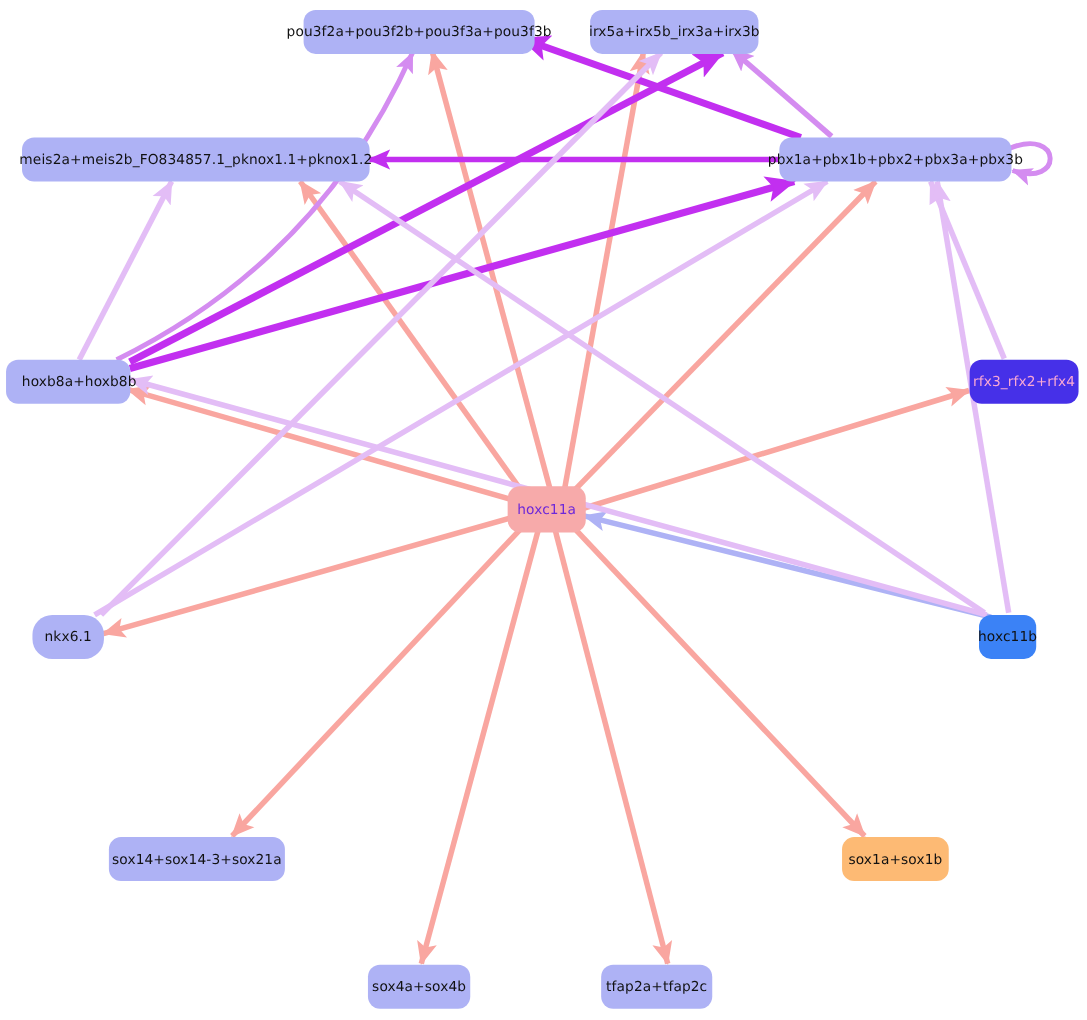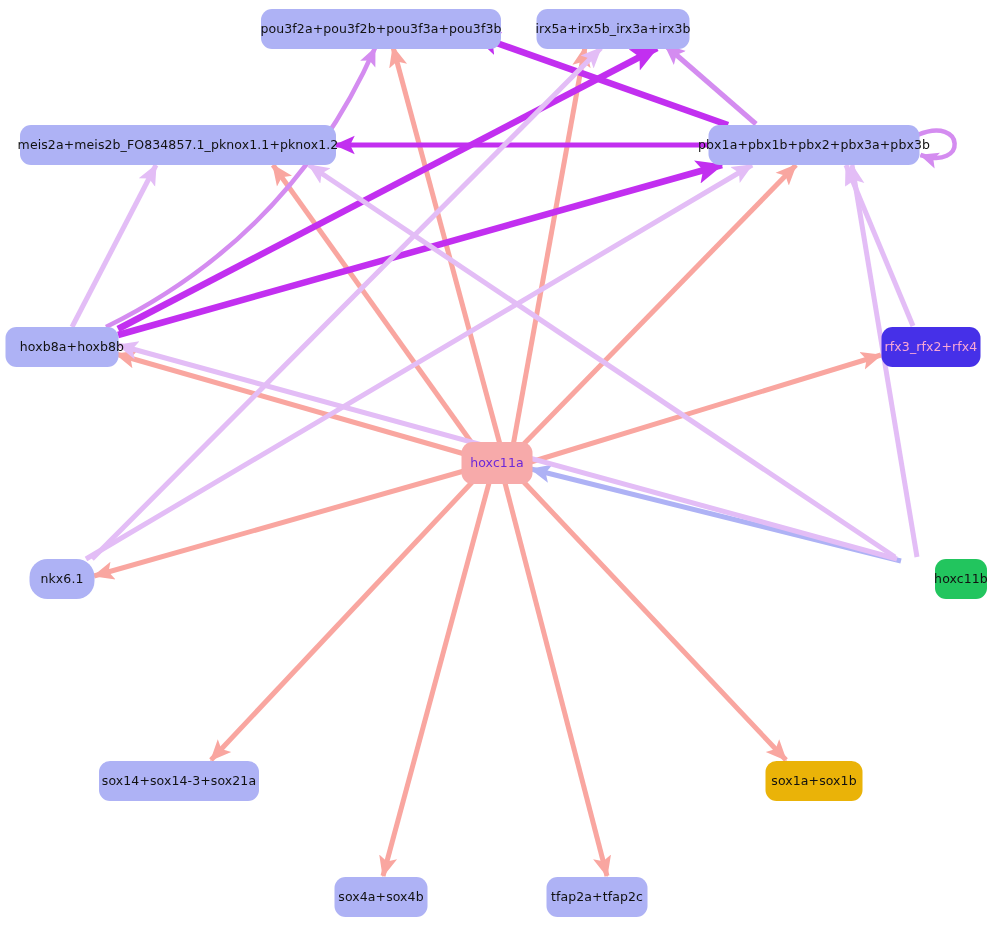--- a/index.html
+++ b/index.html
@@ -94,21 +94,21 @@
       <line x1="913" y1="326" x2="846" y2="165" stroke="#e3bdf6" stroke-width="5" stroke-linecap="butt" marker-end="url(#arrow-light_purple)"></line>
       <line x1="86" y1="559" x2="752" y2="165" stroke="#e3bdf6" stroke-width="5" stroke-linecap="butt" marker-end="url(#arrow-light_purple)"></line>
       <line x1="901" y1="561" x2="531" y2="469" stroke="#aeb2f5" stroke-width="5" stroke-linecap="butt" marker-end="url(#arrow-periwinkle)"></line>
       <line x1="897" y1="559" x2="118" y2="345" stroke="#e3bdf6" stroke-width="5" stroke-linecap="butt" marker-end="url(#arrow-light_purple)"></line>
       <line x1="895" y1="557" x2="309" y2="165" stroke="#e3bdf6" stroke-width="5" stroke-linecap="butt" marker-end="url(#arrow-light_purple)"></line>
       <line x1="917" y1="557" x2="852" y2="165" stroke="#e3bdf6" stroke-width="5" stroke-linecap="butt" marker-end="url(#arrow-light_purple)"></line>
       <path d="M 106 327 Q 290.89232375198884 236.08614727342294 375 48" fill="none" stroke="#d48cf0" stroke-width="4.5" stroke-linecap="butt" marker-end="url(#arrow-mid_purple)"></path>
       <line x1="92" y1="559" x2="601" y2="48" stroke="#e3bdf6" stroke-width="5" stroke-linecap="butt" marker-end="url(#arrow-light_purple)"></line>
     </svg>
   <div id="node-layer">
-      <div class="node" style="left: 381px; top: 29px; width: 240px; height: 40px; border-radius: 11px; background: rgb(174, 178, 245); color: rgb(17, 17, 17);">
+      <div class="node" style="left: 381px; top: 29px; width: 210px; height: 40px; border-radius: 11px; background: rgb(174, 178, 245); color: rgb(17, 17, 17);">
         <span class="node-label">pou3f2a+pou3f2b+pou3f3a+pou3f3b</span>
       </div>
       <div class="node" style="left: 613px; top: 29px; width: 153px; height: 40px; border-radius: 11px; background: rgb(174, 178, 245); color: rgb(17, 17, 17);">
         <span class="node-label">irx5a+irx5b_irx3a+irx3b</span>
       </div>
       <div class="node" style="left: 178px; top: 145px; width: 316px; height: 40px; border-radius: 11px; background: rgb(174, 178, 245); color: rgb(17, 17, 17);">
         <span class="node-label">meis2a+meis2b_FO834857.1_pknox1.1+pknox1.2</span>
       </div>
       <div class="node" style="left: 814px; top: 145px; width: 211px; height: 40px; border-radius: 11px; background: rgb(174, 178, 245); color: rgb(17, 17, 17);">
         <span class="node-label">pbx1a+pbx1b+pbx2+pbx3a+pbx3b</span>
@@ -118,27 +118,27 @@
       </div>
       <div class="node" style="left: 931px; top: 347px; width: 99px; height: 40px; border-radius: 11px; background: rgb(70, 48, 232); color: #f9a8d4;">
         <span class="node-label">rfx3_rfx2+rfx4</span>
       </div>
       <div class="node" style="left: 497px; top: 463px; width: 71px; height: 42px; border-radius: 11px; background: rgb(247, 170, 170); color: #6d28d9;">
         <span class="node-label">hoxc11a</span>
       </div>
       <div class="node" style="left: 62px; top: 579px; width: 65px; height: 40px; border-radius: 18px; background: rgb(174, 178, 245); color: rgb(17, 17, 17);">
         <span class="node-label">nkx6.1</span>
       </div>
-      <div class="node" style="left: 961px; top: 579px; width: 52px; height: 40px; border-radius: 11px; background: #22c55e; color: rgb(17, 17, 17);">
+      <div class="node" style="left: 916px; top: 579px; width: 52px; height: 40px; border-radius: 11px; background: #3b82f6; color: rgb(17, 17, 17);">
         <span class="node-label">hoxc11b</span>
       </div>
       <div class="node" style="left: 179px; top: 781px; width: 160px; height: 40px; border-radius: 11px; background: rgb(174, 178, 245); color: rgb(17, 17, 17);">
         <span class="node-label">sox14+sox14-3+sox21a</span>
       </div>
-      <div class="node" style="left: 814px; top: 781px; width: 97px; height: 40px; border-radius: 11px; background: #eab308; color: rgb(17, 17, 17);">
+      <div class="node" style="left: 814px; top: 781px; width: 97px; height: 40px; border-radius: 11px; background: #fdba74; color: rgb(17, 17, 17);">
         <span class="node-label">sox1a+sox1b</span>
       </div>
       <div class="node" style="left: 381px; top: 897px; width: 93px; height: 40px; border-radius: 11px; background: rgb(174, 178, 245); color: rgb(17, 17, 17);">
         <span class="node-label">sox4a+sox4b</span>
       </div>
       <div class="node" style="left: 597px; top: 897px; width: 101px; height: 40px; border-radius: 11px; background: rgb(174, 178, 245); color: rgb(17, 17, 17);">
         <span class="node-label">tfap2a+tfap2c</span>
       </div>
     </div>
 </div>

